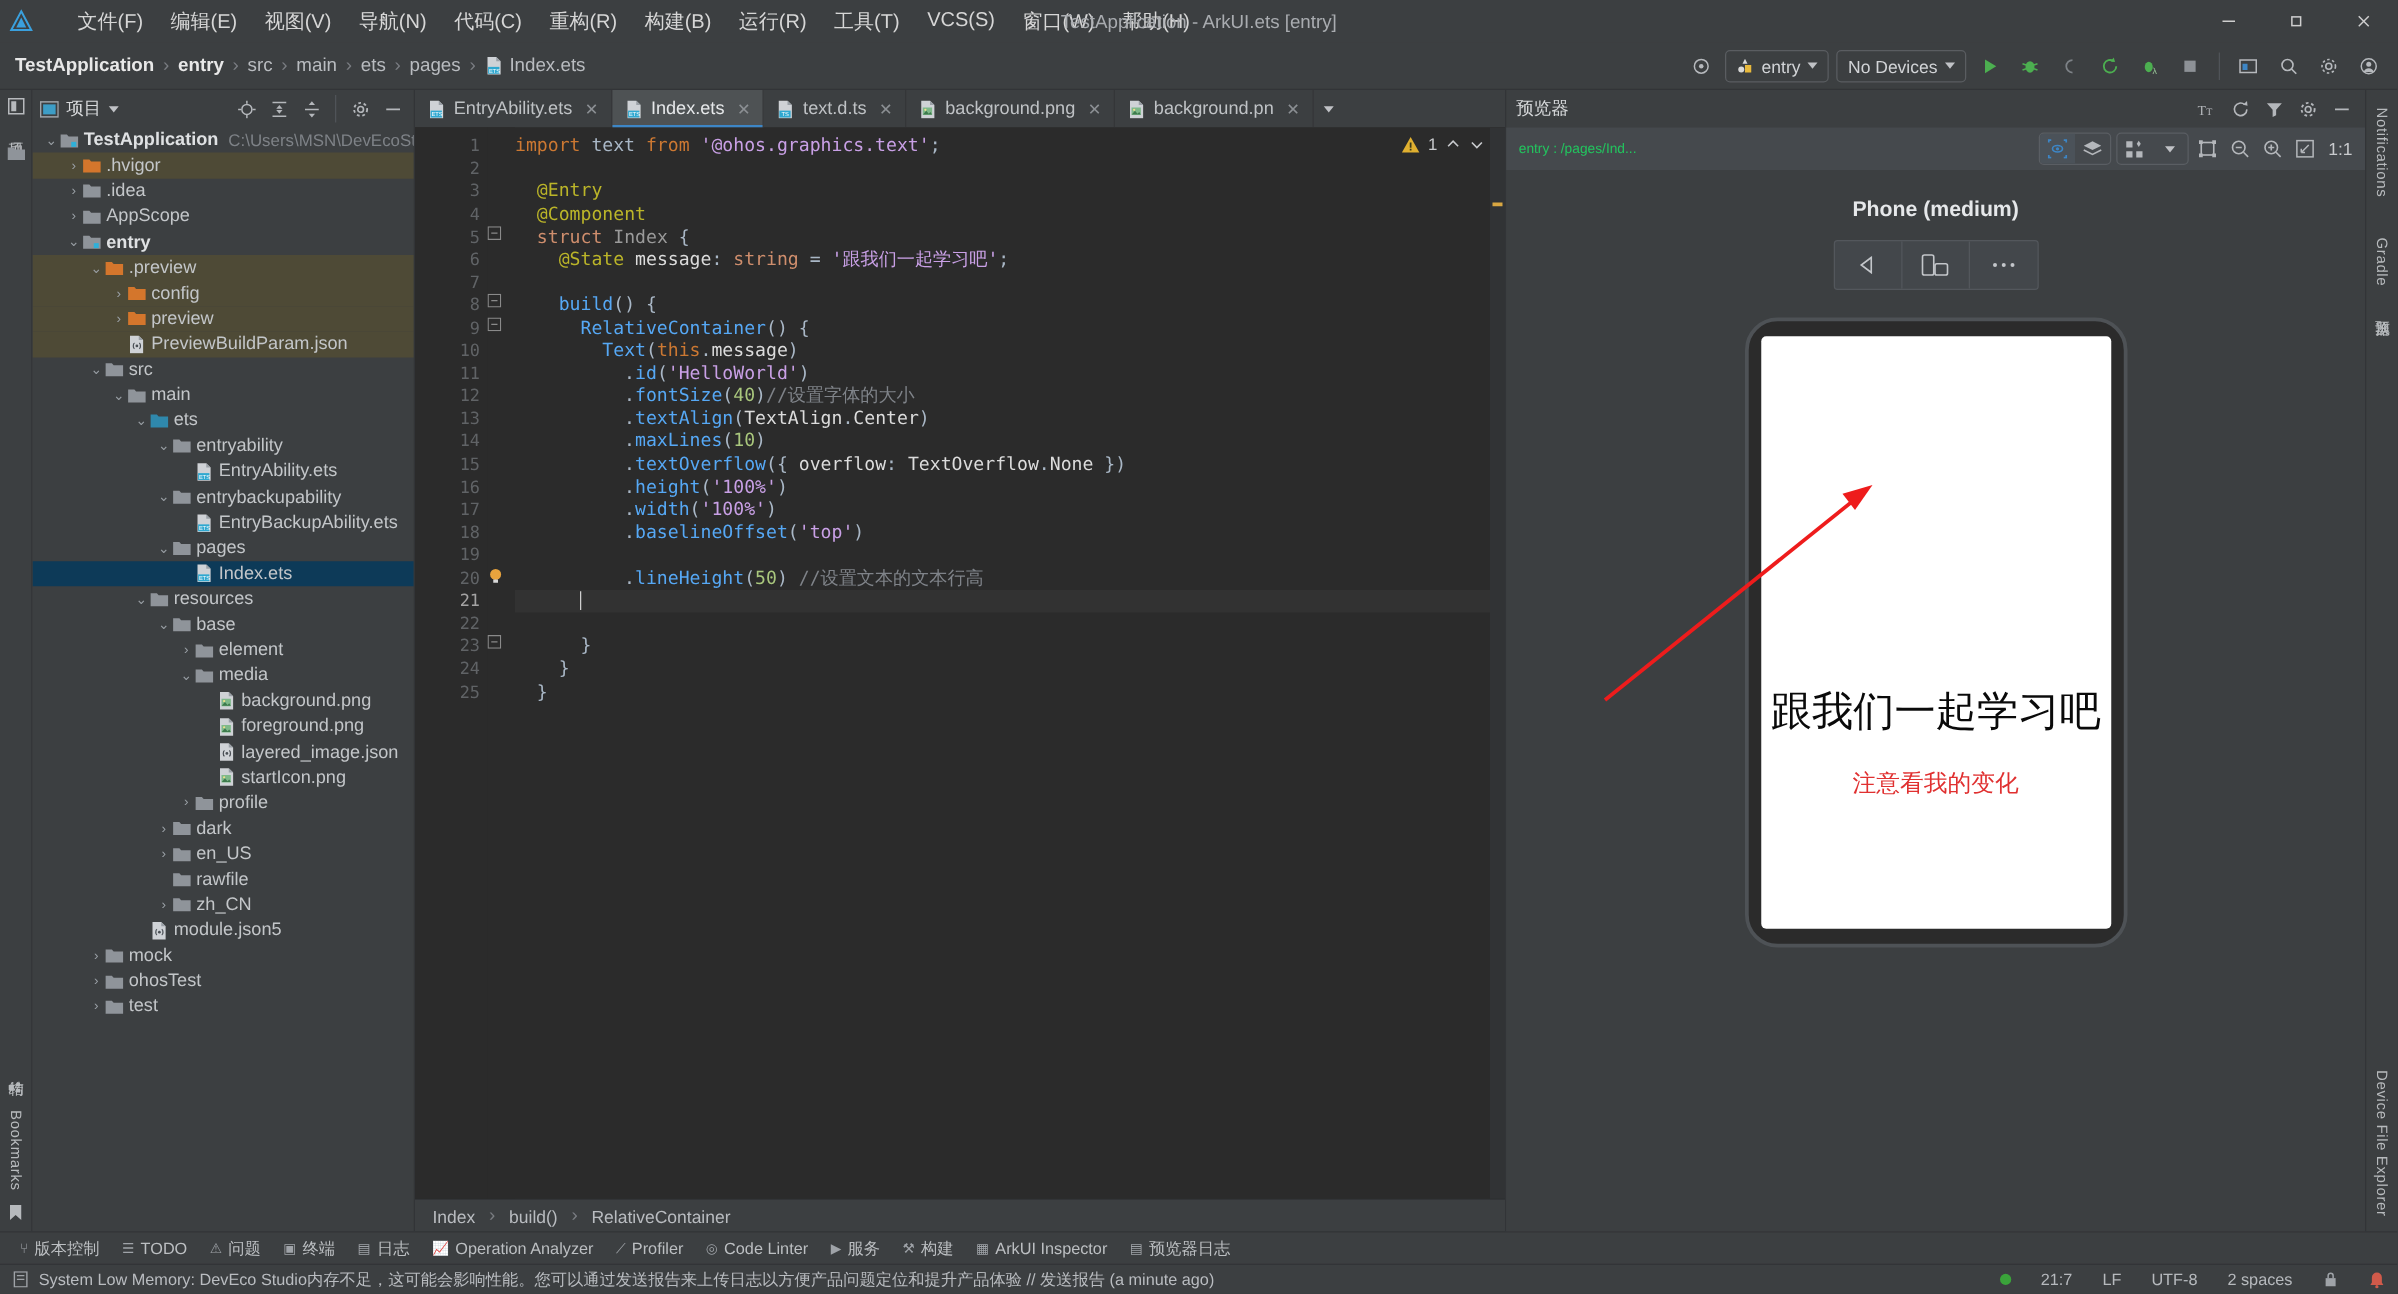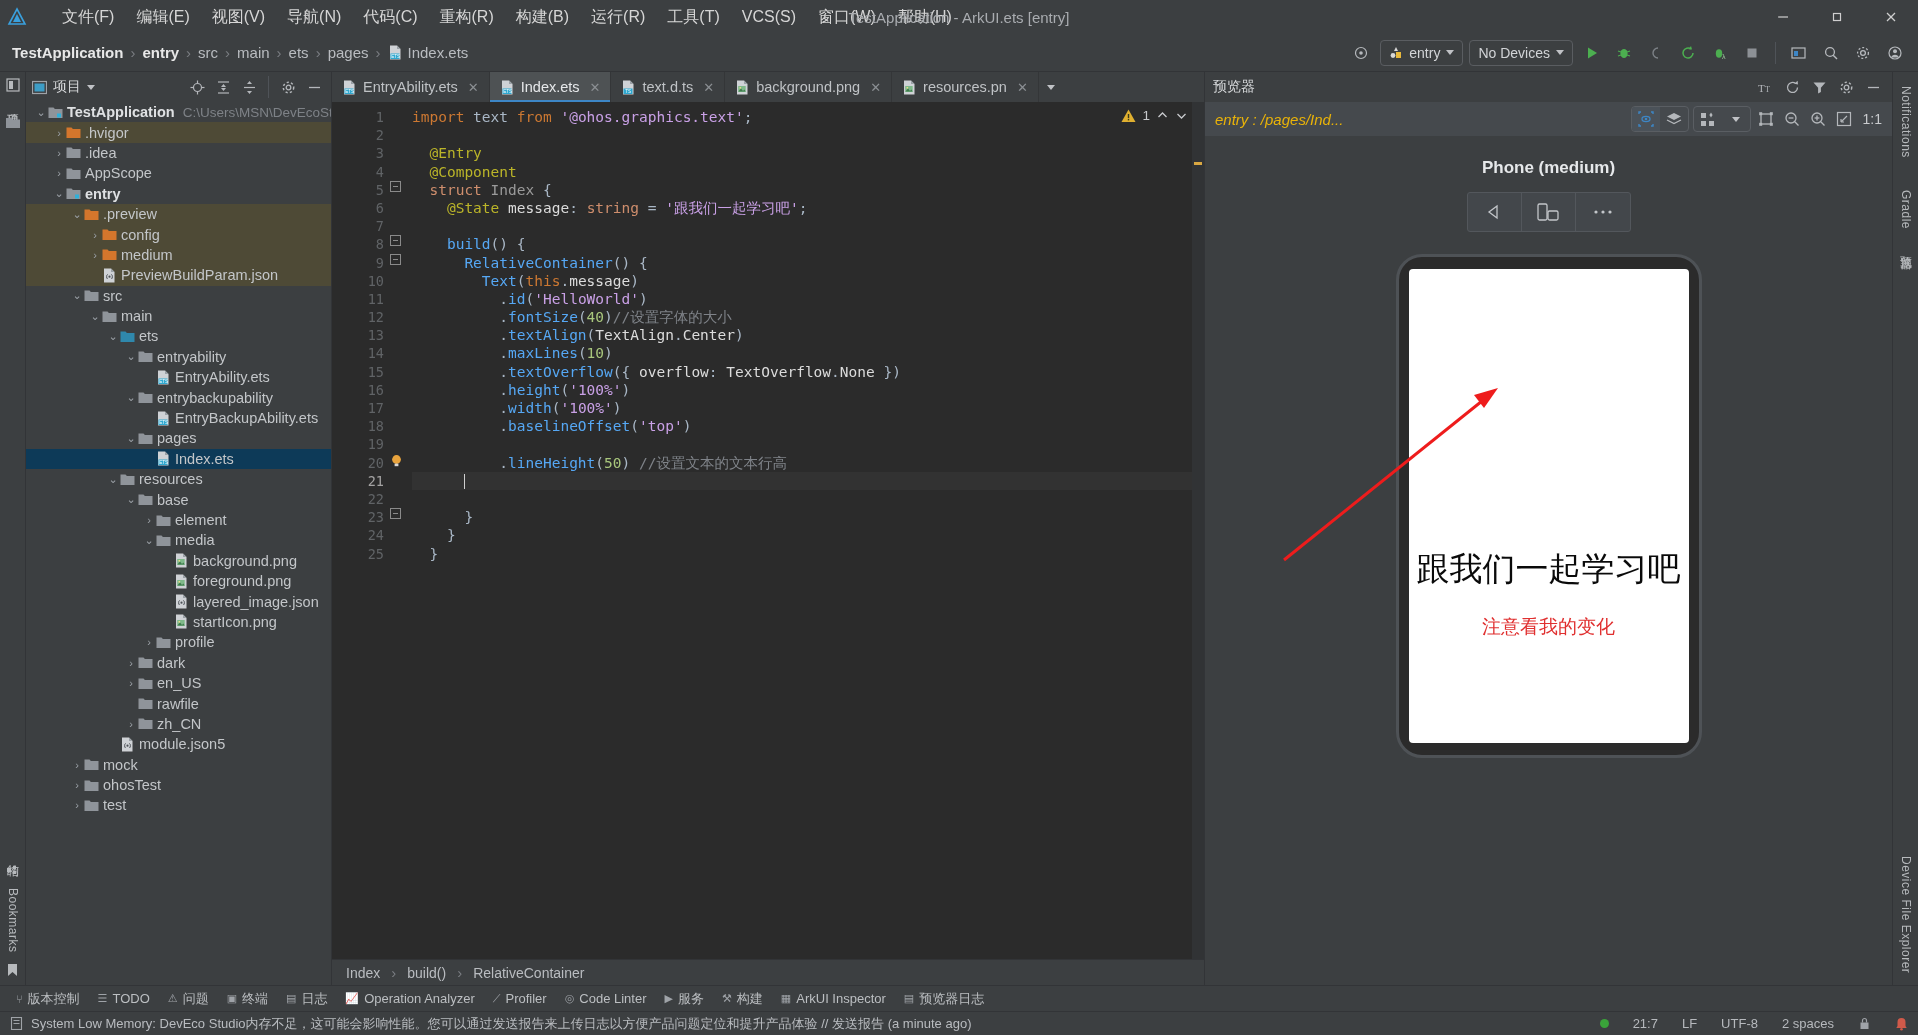--- a/index.html
+++ b/index.html
@@ -127,21 +127,21 @@
     height: 26px; flex:0 0 26px; background:#3c3f41; display:flex; align-items:center;
     gap:6px; padding-left: 14px; font-size:14px; color:#b9bcc0; border-top:1px solid #323437;
   }
 
   
   .preview-col { width: 688px; flex:0 0 688px; background:#3c3f41; display:flex; flex-direction:column; min-width:0; border-left:1px solid #323437;}
   .pv-head { height:30px; flex:0 0 30px; display:flex; align-items:center; padding:0 8px; gap:8px; }
   .pv-title { font-size:14px; color:#d7d9db; }
   .pv-icons { margin-left:auto; display:flex; align-items:center; gap:5px; }
   .pv-sub { height:34px; flex:0 0 34px; display:flex; align-items:center; padding:0 10px; background:#45494d; gap:8px;}
-  .pv-route { font-size:15px; color:#eab308;font-style:italic; }
+  .pv-route { font-size:11px; color:#22c55e; }
   .pv-sub-right { margin-left:auto; display:flex; align-items:center; gap:4px; }
   .seg { display:flex; border:1px solid #5a5e63; border-radius:4px; overflow:hidden; }
   .seg > div { width:28px;height:24px; display:flex;align-items:center;justify-content:center;}
   .seg > div.on { background:#4b5259; }
   .zoomlabel { font-size:14px; color:#c9cbce; padding-left:4px;}
   .pv-stage { flex:1 1 auto; background:#3c3f41; display:flex; flex-direction:column; align-items:center; padding-top:22px; min-height:0; position:relative;}
   .device-name { font-size:17px; color:#e6e8ea; font-weight:bold; margin-bottom:14px;}
   .dev-ctrl { display:flex; border:1px solid #53575c; border-radius:3px; overflow:hidden; margin-bottom:22px; background:#43474b;}
   .dev-ctrl > div { width:54px;height:38px;display:flex;align-items:center;justify-content:center;color:#c3c6ca;border-right:1px solid #53575c;}
   .dev-ctrl > div:last-child{border-right:none;}
@@ -483,21 +483,21 @@
             </span>
             <span class="tlabel">config</span>
           </div>
           <div class="trow hl" style="padding-left: 62px;">
             <span class="arrow">›</span>
             <span style="display: inline-flex;">
               <svg class="ico" width="15" height="13" viewBox="0 0 15 13">
                 <path d="M0.5 1.5 h5 l1.4 1.6 H14.5 V12 H0.5 Z" fill="#d4762c"></path>
               </svg>
             </span>
-            <span class="tlabel">medium</span>
+            <span class="tlabel">preview</span>
           </div>
           <div class="trow hl" style="padding-left: 62px;">
             <span class="arrow"></span>
             <span style="display: inline-flex;">
               <svg class="ico" width="15" height="15" viewBox="0 0 15 15">
                 <path d="M2 0.5 h7 l3.5 3.5 V14.5 H2 Z" fill="#cfd2d6"></path>
                 <path d="M9 0.5 v3.5 h3.5 Z" fill="#9aa0a6"></path>
                 <path d="M5.6 6.4 c-1.3 0.6 -1.3 4 0 4.6 M9.4 6.4 c1.3 0.6 1.3 4 0 4.6" fill="none" stroke="#4a4f55" stroke-width="1"></path>
                 <circle cx="7.5" cy="8.7" r="1.1" fill="#4a4f55"></circle>
               </svg>
@@ -822,21 +822,21 @@
           <div class="tab">
             <span style="display: inline-flex;">
               <svg class="ico" width="15" height="15" viewBox="0 0 15 15">
                 <path d="M2 0.5 h7 l3.5 3.5 V14.5 H2 Z" fill="#cfd2d6"></path>
                 <path d="M9 0.5 v3.5 h3.5 Z" fill="#9aa0a6"></path>
                 <rect x="3.2" y="6" width="7.5" height="6" fill="#7fb98a"></rect>
                 <circle cx="5.3" cy="7.8" r="0.9" fill="#f0e28a"></circle>
                 <path d="M3.4 11.6 L6 8.6 L8 11 L9.4 9.6 L10.6 11.6 Z" fill="#3d7a4c"></path>
               </svg>
             </span>
-            <span>resources.pn</span>
+            <span>background.pn</span>
             <span class="x">✕</span>
           </div>
           <div class="tabs-more">
             <span class="caret"></span>
           </div>
         </div>
       <div class="editor-wrap">
         <div class="gutter" id="gutter-root">
             <div class="gln">1</div>
             <div class="gln">2</div>

